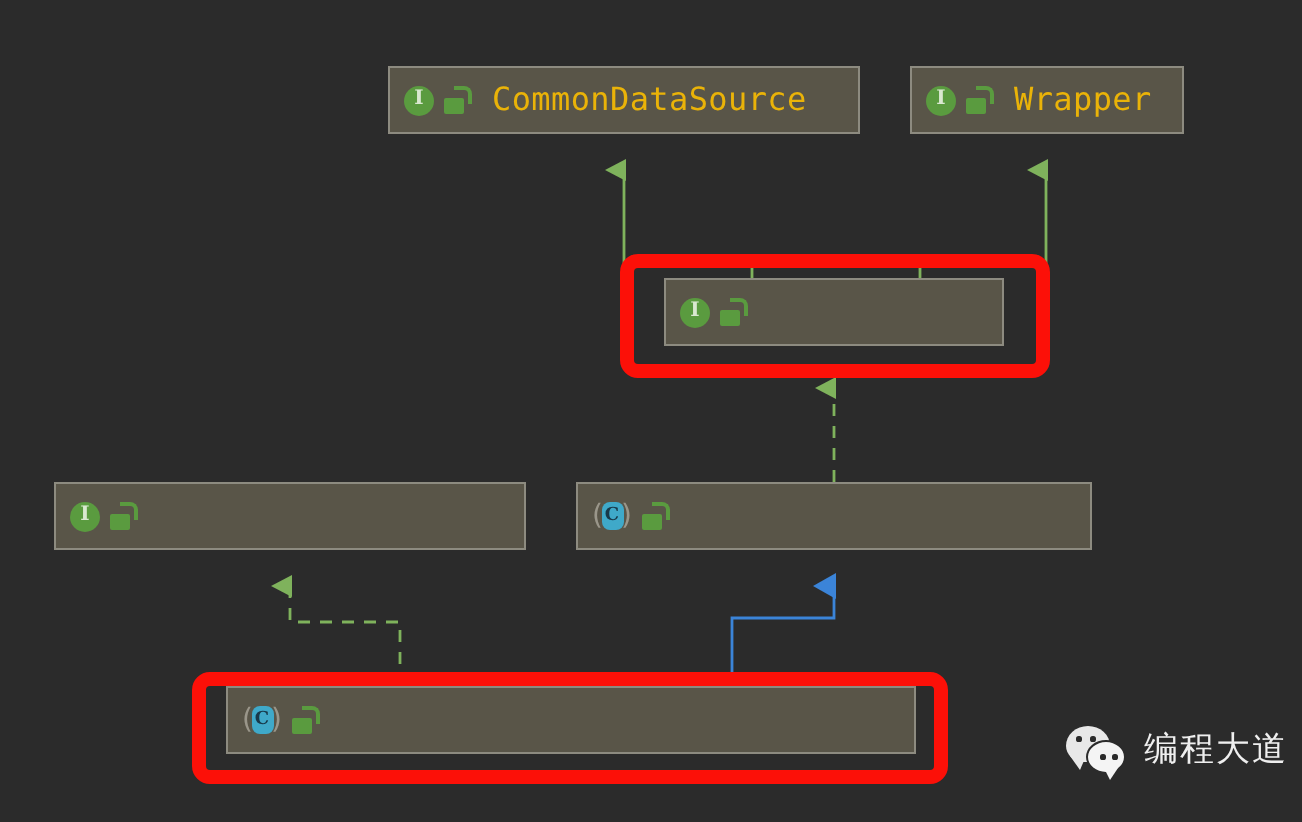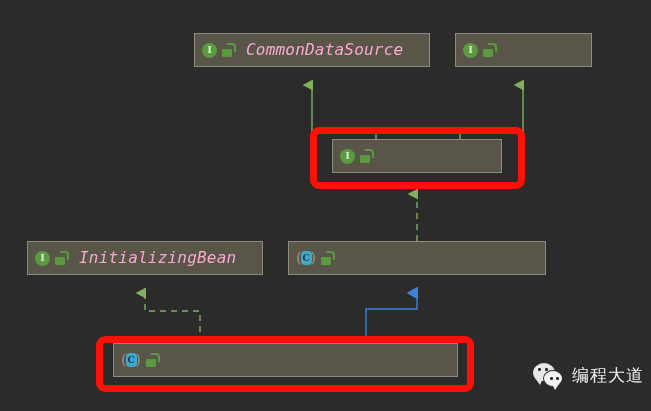--- a/index.html
+++ b/index.html
@@ -20,26 +20,25 @@
     box-sizing:border-box;
     background:#595548;
     border:1px solid #8d8b80;
     display:flex;
     align-items:center;
     padding:0 10px 0 7px;
     height:34px;
     white-space:nowrap;
   }
   .node .label{
-    color:#f9a8d4;
+    color:#eab308;
     font-size:16px;
     letter-spacing:0.2px;
     margin-left:11px;
     line-height:1;
-    font-style:italic;
   }
 
   
   .ico-iface{
     width:15px;height:15px;border-radius:50%;
     background:#5a9b3f;
     display:inline-flex;align-items:center;justify-content:center;
     flex:0 0 auto;
   }
   .ico-iface span{
@@ -172,41 +171,41 @@
   </div>
 
   <div class="node" style="left:455px;top:33px;width:137px;">
     <span class="ico-iface">
         <span>I</span>
       </span>
     <span class="ico-lock">
       <span class="shackle"></span>
         <span class="body"></span>
     </span>
+    <span class="label">Wrapper</span>
   </div>
 
   <div class="node" style="left:332px;top:139px;width:170px;">
     <span class="ico-iface">
         <span>I</span>
       </span>
     <span class="ico-lock">
       <span class="shackle"></span>
         <span class="body"></span>
     </span>
   </div>
 
   <div class="node" style="left:27px;top:241px;width:236px;">
     <span class="ico-iface">
         <span>I</span>
       </span>
     <span class="ico-lock">
       <span class="shackle"></span>
         <span class="body"></span>
     </span>
-    <span class="label">InitializingBean</span>
   </div>
 
   <div class="node" style="left:288px;top:241px;width:258px;">
     <span class="ico-class">
       <span class="paren l">(</span>
         <span class="cbox">
           <span>C</span>
         </span>
         <span class="paren r">)</span>
     </span>

